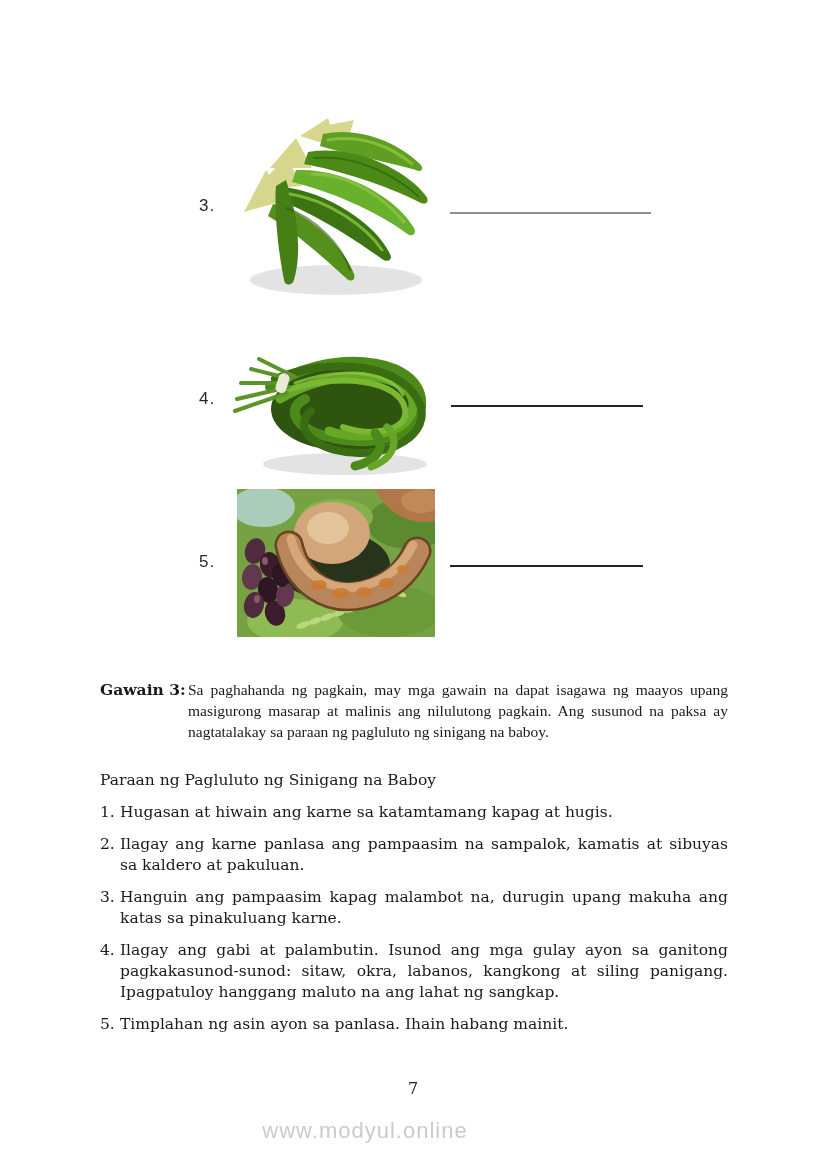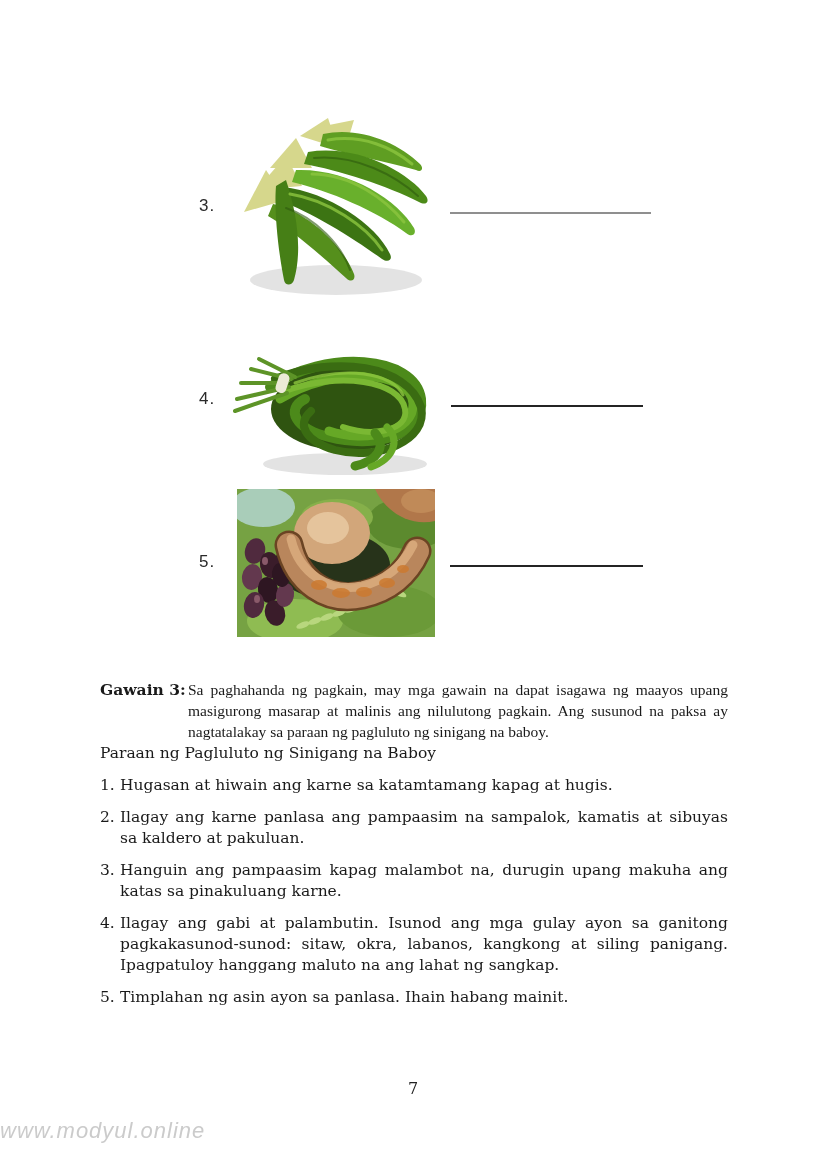--- a/index.html
+++ b/index.html
@@ -30,34 +30,34 @@
   .line-5 { left:450px; top:565px; width:193px; border-top:2px solid #242424; }
 
   
   .text-col {
     position:absolute; left:100px; top:679px; width:628px;
     font-size:15.5px; line-height:21px;
   }
   .gawain { position:relative; }
   .gw-label { position:absolute; left:0; top:0; font-weight:bold; white-space:nowrap;text-align:center; }
   .gw-body { margin-left:88px; text-align:justify;font-family:Liberation Serif, serif; }
-  .proc-heading { margin-top:1px; }
+  .proc-heading { margin-top:28px; }
   .step { display:flex; margin-top:11px; }
   .step-num { width:20px; flex:none; }
   .step-text { flex:1; text-align:justify; }
 
   
   .page-number {
     position:absolute; left:0; top:1079px; width:826px;
     text-align:center; font-size:16px; color:#222;
   }
   .watermark {
     position:absolute; left:0; top:1118px; width:730px;
-    font-family:"Liberation Sans", sans-serif;
-    font-size:22px; letter-spacing:1px; color:#cbcbcb;font-style:italic;
+    text-align:center; font-family:"Liberation Sans", sans-serif;
+    font-size:22px; letter-spacing:1px; color:#cbcbcb;
   }
 </style>
 </head>
 <body>
 
 <div class="page">
 
   <span class="item-num num-3">3.</span>
   <div class="img-box img-okra">
     <svg viewBox="0 0 212 192">

